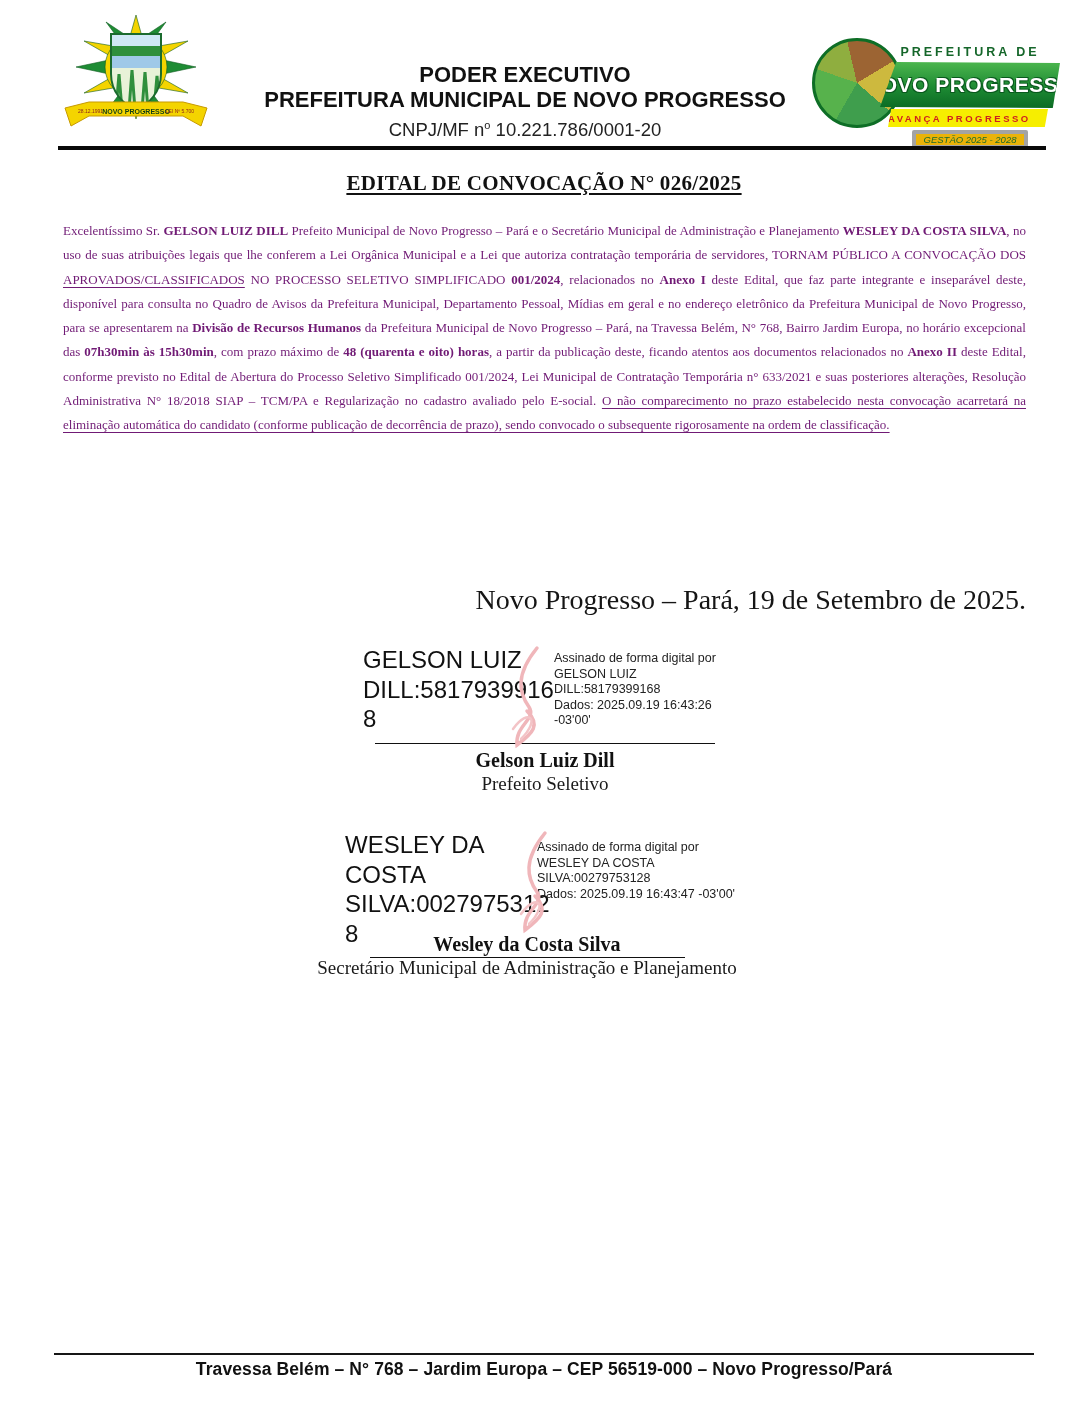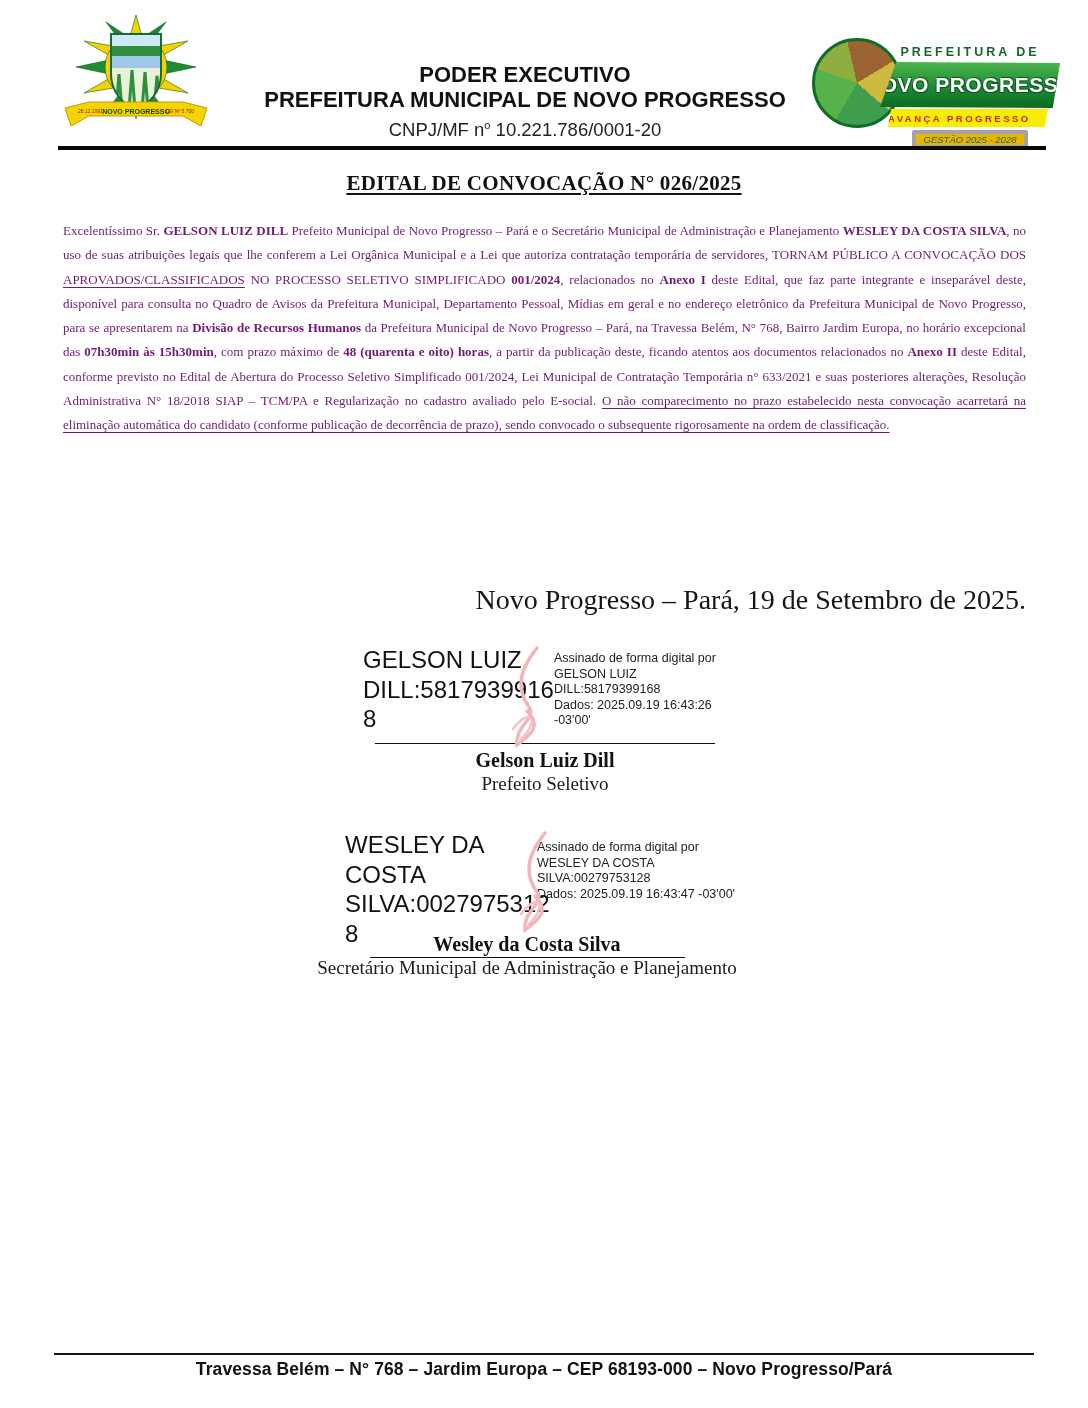--- a/index.html
+++ b/index.html
@@ -226,16 +226,16 @@
 Dados: 2025.09.19 16:43:47 -03'00'</div>
     </div>
     <div class="sig-line"></div>
     <div class="sig-center">
       <div class="sig-name">Wesley da Costa Silva</div>
       <div class="sig-role">Secretário Municipal de Administração e Planejamento</div>
     </div>
   </div>
 
   <div class="footer">
-    <div class="footer-text">Travessa Belém – N° 768 – Jardim Europa – CEP 68193-000 – Novo Progresso/Pará</div>
+    <div class="footer-text">Travessa Belém – N° 768 – Jardim Europa – CEP 56519-000 – Novo Progresso/Pará</div>
   </div>
 
 </div>
 
 </body></html>

